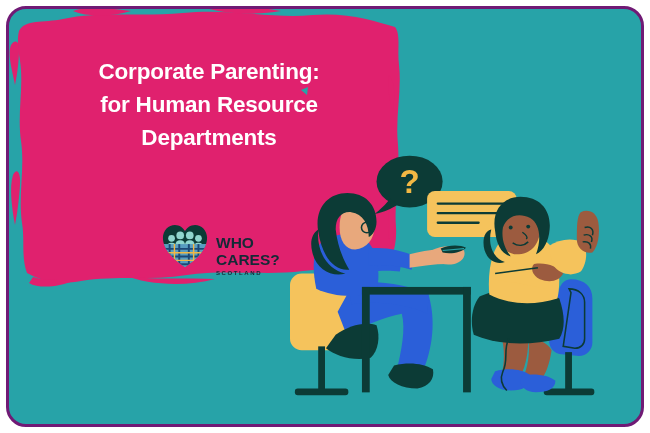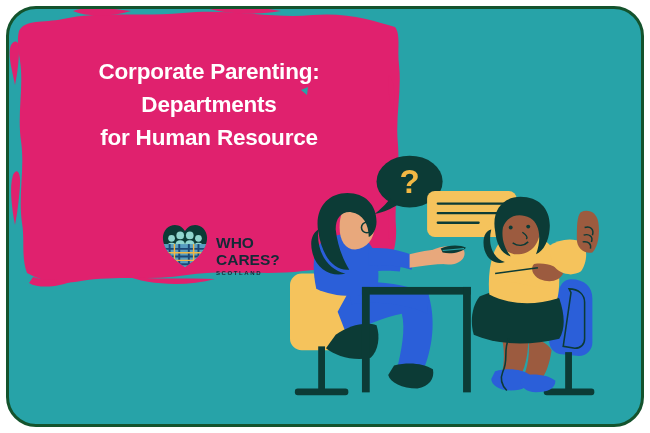--- a/index.html
+++ b/index.html
@@ -9,22 +9,22 @@
     position:relative;
     width:650px;height:433px;
     box-sizing:border-box;
     background:#ffffff;
     padding:6px;
   }
   .frame{
     position:relative;
     width:100%;height:100%;
     box-sizing:border-box;
-    border:3px solid #14532d;
-    border-radius:30px;
+    border:3px solid #701a75;
+    border-radius:20px;
     background:#27A3A8;
     overflow:hidden;
   }
 
   
   .brush-wrap{
     position:absolute;left:-6px;top:-4px;width:420px;height:300px;
     pointer-events:none;
   }
   .brush-wrap svg{display:block;width:100%;height:100%;}
@@ -95,22 +95,22 @@
         <path fill="#E0216E" d="M386,70 c6,6 6,22 4,36 c-4,-10 -6,-26 -4,-36z"></path>
         <path fill="#E0216E" d="M388,200 c6,10 4,30 0,42 c-4,-12 -4,-32 0,-42z"></path>
         <path fill="#E0216E" d="M120,270 c30,6 64,2 92,4 c-30,8 -66,6 -92,-4z"></path>
 
         <path fill="#27A3A8" d="M298,85 l7,-3 l-1,8 z"></path>
       </svg>
     </div>
 
     <div class="title-block">
       <div>Corporate Parenting:</div>
+      <div>for Human Resource</div>
       <div>Departments</div>
-      <div>for Human Resource</div>
     </div>
 
     <div class="logo">
       <svg class="logo-mark" viewBox="0 0 100 100" aria-hidden="true">
         <defs>
           <clipPath id="heartClip">
             <path d="M50,94 C18,72 4,52 4,33 C4,17 16,6 29,6 C39,6 46,12 50,19 C54,12 61,6 71,6 C84,6 96,17 96,33 C96,52 82,72 50,94 Z"></path>
           </clipPath>
           <clipPath id="lowerClip">
             <rect x="0" y="46" width="100" height="60"></rect>

